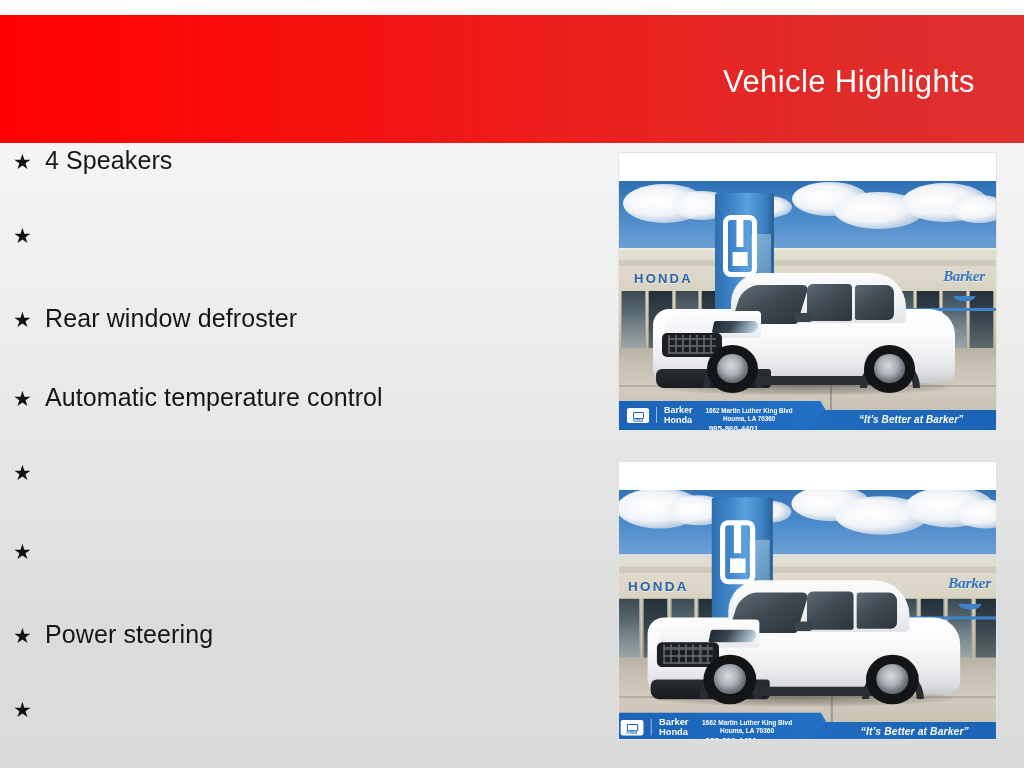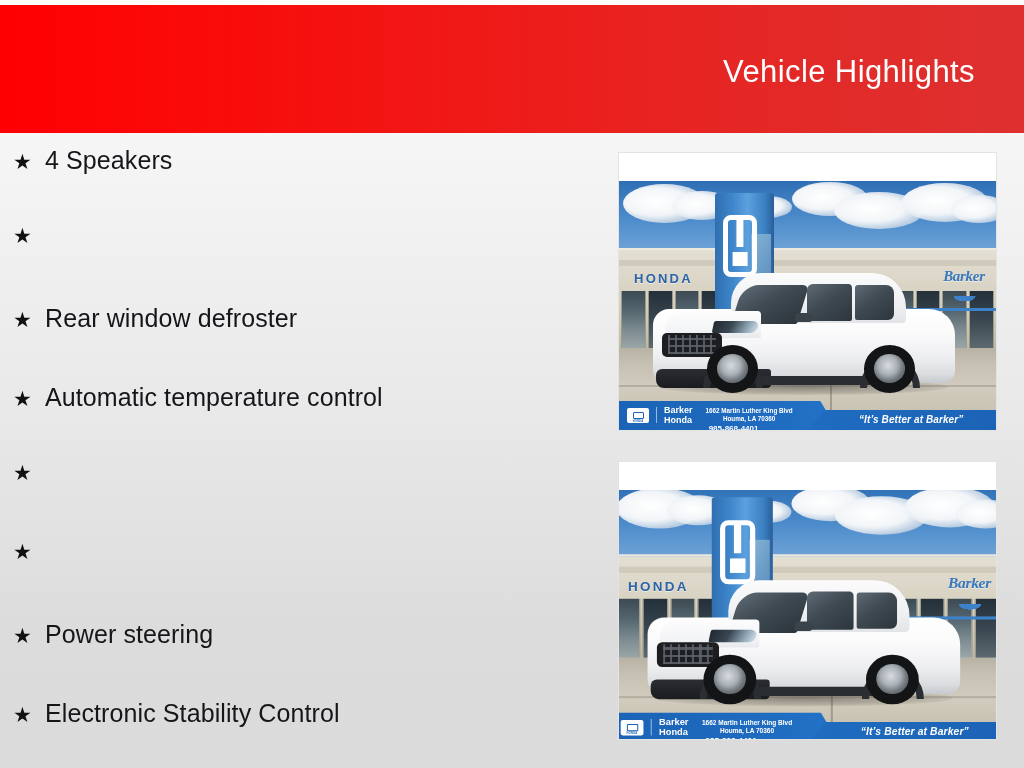--- a/index.html
+++ b/index.html
@@ -13,21 +13,21 @@
 
   body {
     font-family: "Liberation Sans", sans-serif;
     background: linear-gradient(to bottom, #FDFDFD 0%, #F4F4F4 22%, #E8E8E8 55%, #DCDCDC 82%, #DBDBDB 100%);
     position: relative;
   }
 
   
   .header-bar {
     position: absolute;
-    left: 0; top: 5px;
+    left: 0; top: 15px;
     width: 1024px;
     height: 128px;
     background: linear-gradient(to right, #FF0000 0%, #FA0A08 18%, #F21513 38%, #E92220 62%, #E12B29 82%, #DE3030 100%);
     display: flex;
     align-items: center;
     justify-content: flex-end;
   }
   .header-title {
     color: #FFFFFF;
     font-size: 31px;
@@ -409,21 +409,20 @@
     <span class="feature-bullet">★</span>
   </div>
 
   <div class="feature-row">
     <span class="feature-bullet">★</span>
     <span class="feature-label">Power steering</span>
   </div>
 
   <div class="feature-row">
     <span class="feature-bullet">★</span>
-    <span class="feature-label">Electronic Stability Control</span>
   </div>
 
 </div>
 
 <div class="photo photo-top">
   <div class="photo-inner">
     <div class="photo-scene">
 
       <div class="sky">
         <div class="cloud c1"></div>

